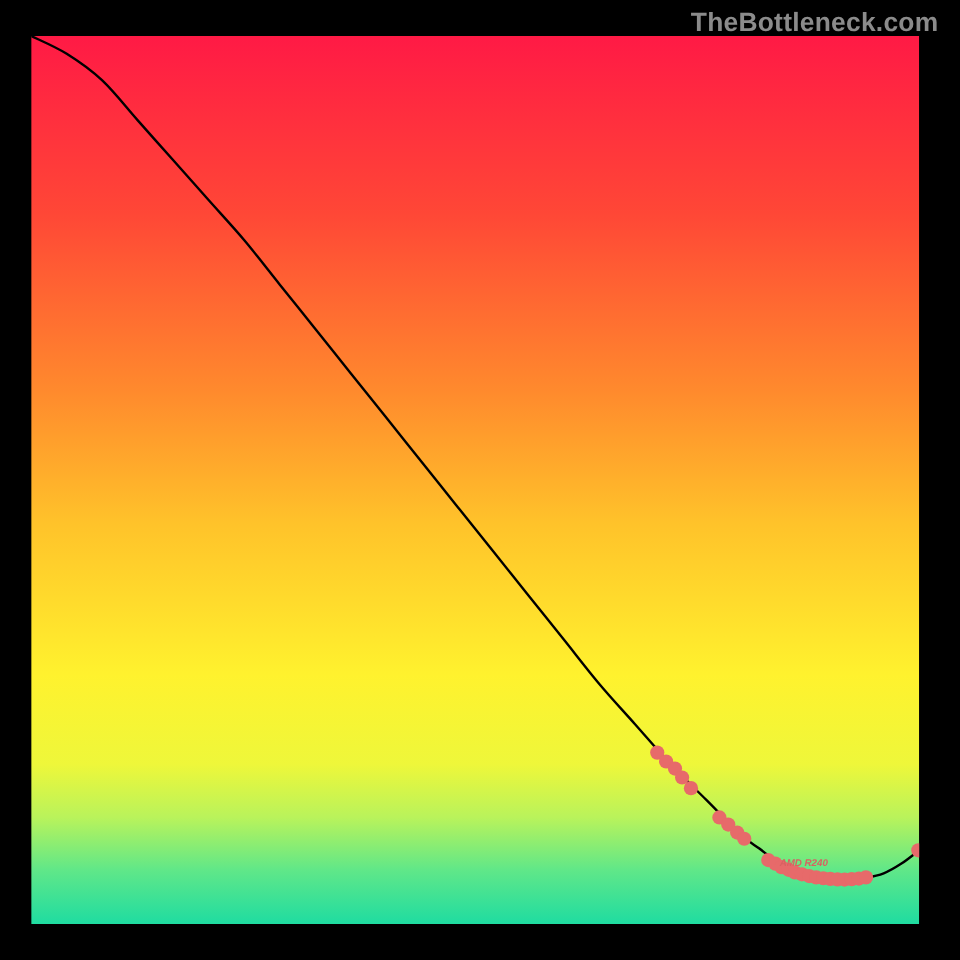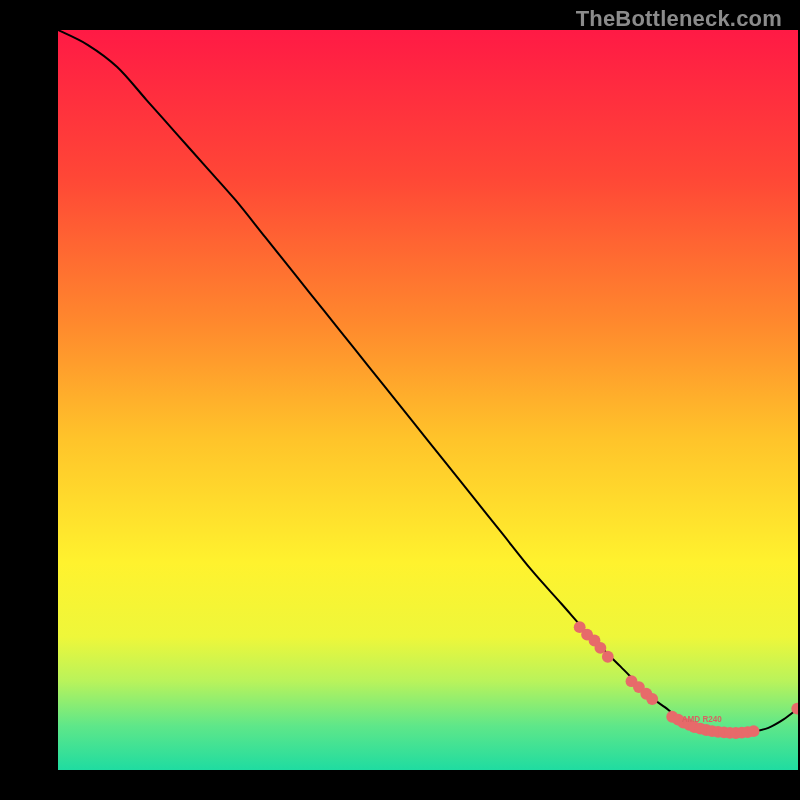--- a/index.html
+++ b/index.html
@@ -13,24 +13,25 @@
   }
   .stage {
     position: relative;
     width: 800px;
     height: 652px;
     background: #000;
     margin-left: 12px;
   }
   .plot {
     position: absolute;
-    left: 46px;
+    left: 14px;
     top: 30px;
     width: 740px;
     height: 740px;
+    font-style: italic;
   }
   .watermark {
     position: absolute;
     top: 6px;
     right: 30px;
     color: #8b8b8b;
     font-size: 22px;
     font-weight: 600;
     letter-spacing: 0.2px;
   }

